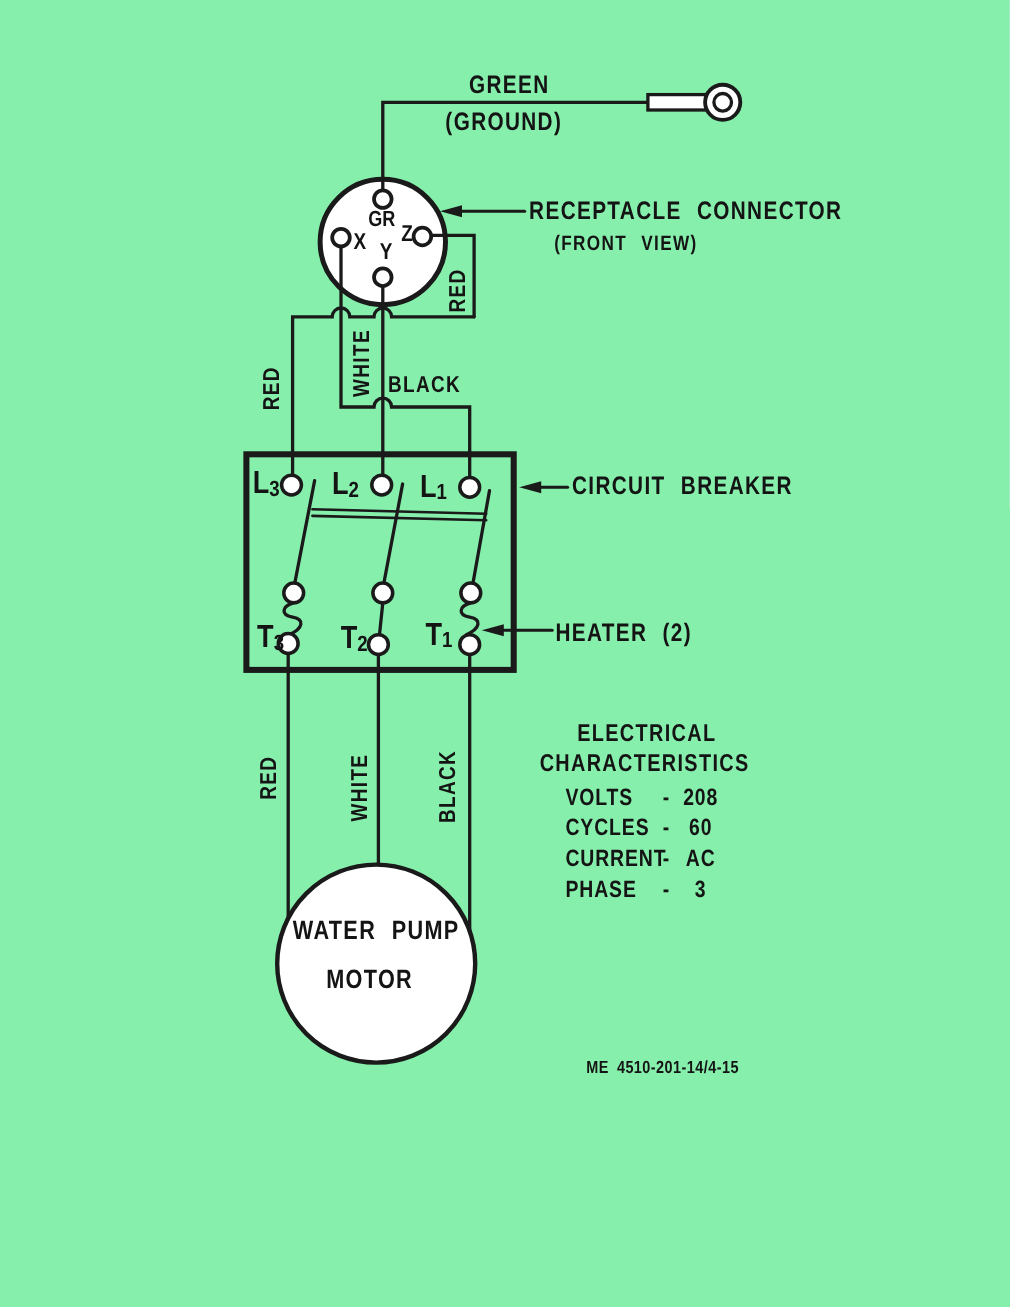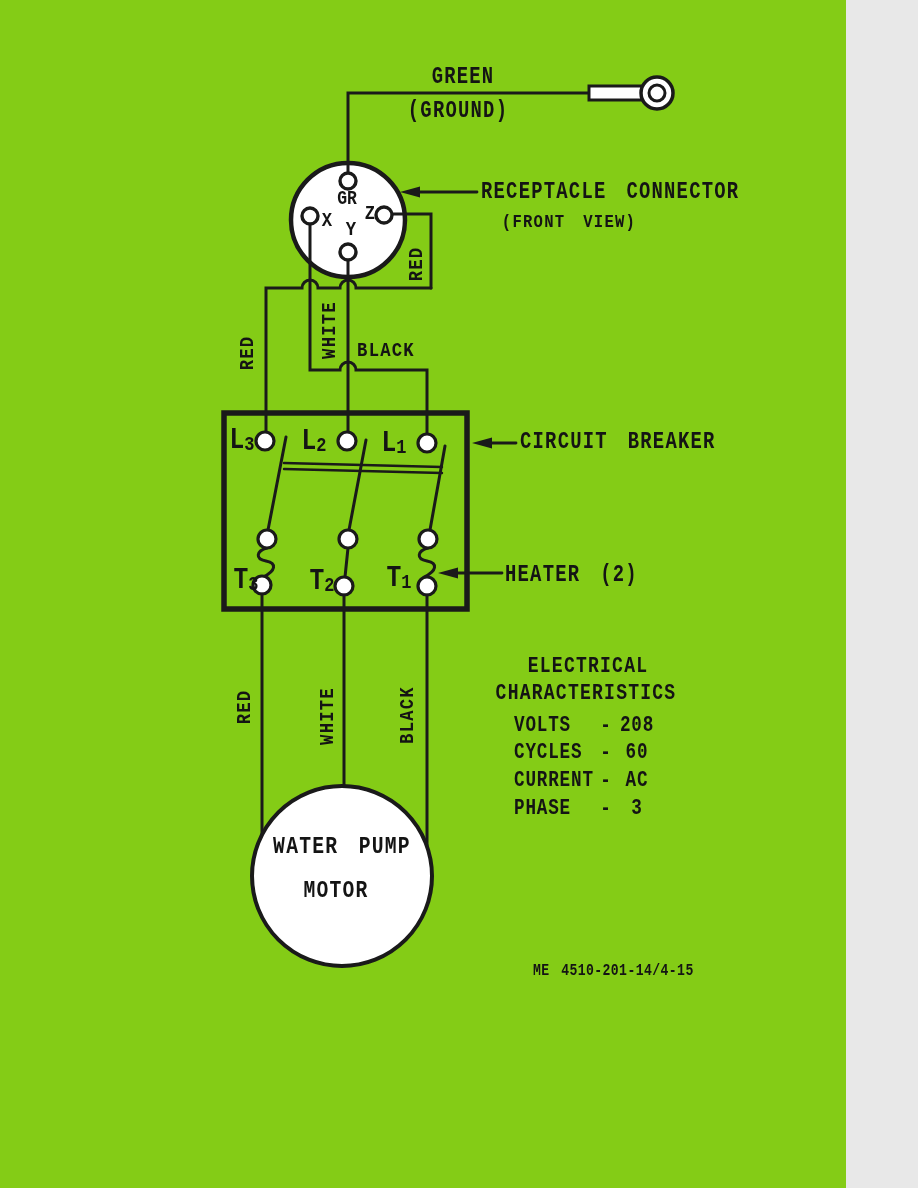--- a/index.html
+++ b/index.html
@@ -1,18 +1,18 @@
 <!DOCTYPE html>
 <html><head>
 <meta charset="utf-8">
 <style>
   html,body{margin:0;padding:0;background:#e8e8e8;}
   .stage{
-    position:relative;width:846px;height:1188px;background:#84cc16;
-    font-family:Liberation Mono, monospace;overflow:hidden;
+    position:relative;width:918px;height:1188px;background:#86efac;
+    font-family:Liberation Sans, sans-serif;overflow:hidden;
   }
   .stage svg{position:absolute;left:0;top:0;}
   .lbl{
     position:absolute;white-space:nowrap;color:#141414;font-weight:700;
     font-size:23px;letter-spacing:1.5px;word-spacing:9px;line-height:1;
   }
   .c{transform:translate(-50%,-50%) scaleX(0.82);}
   .la{transform:translateY(-50%) scaleX(0.82);transform-origin:0 50%;}
   .rot{transform:translate(-50%,-50%) rotate(-90deg) scaleX(0.82);}
   .pin{font-size:21px;letter-spacing:0;}

